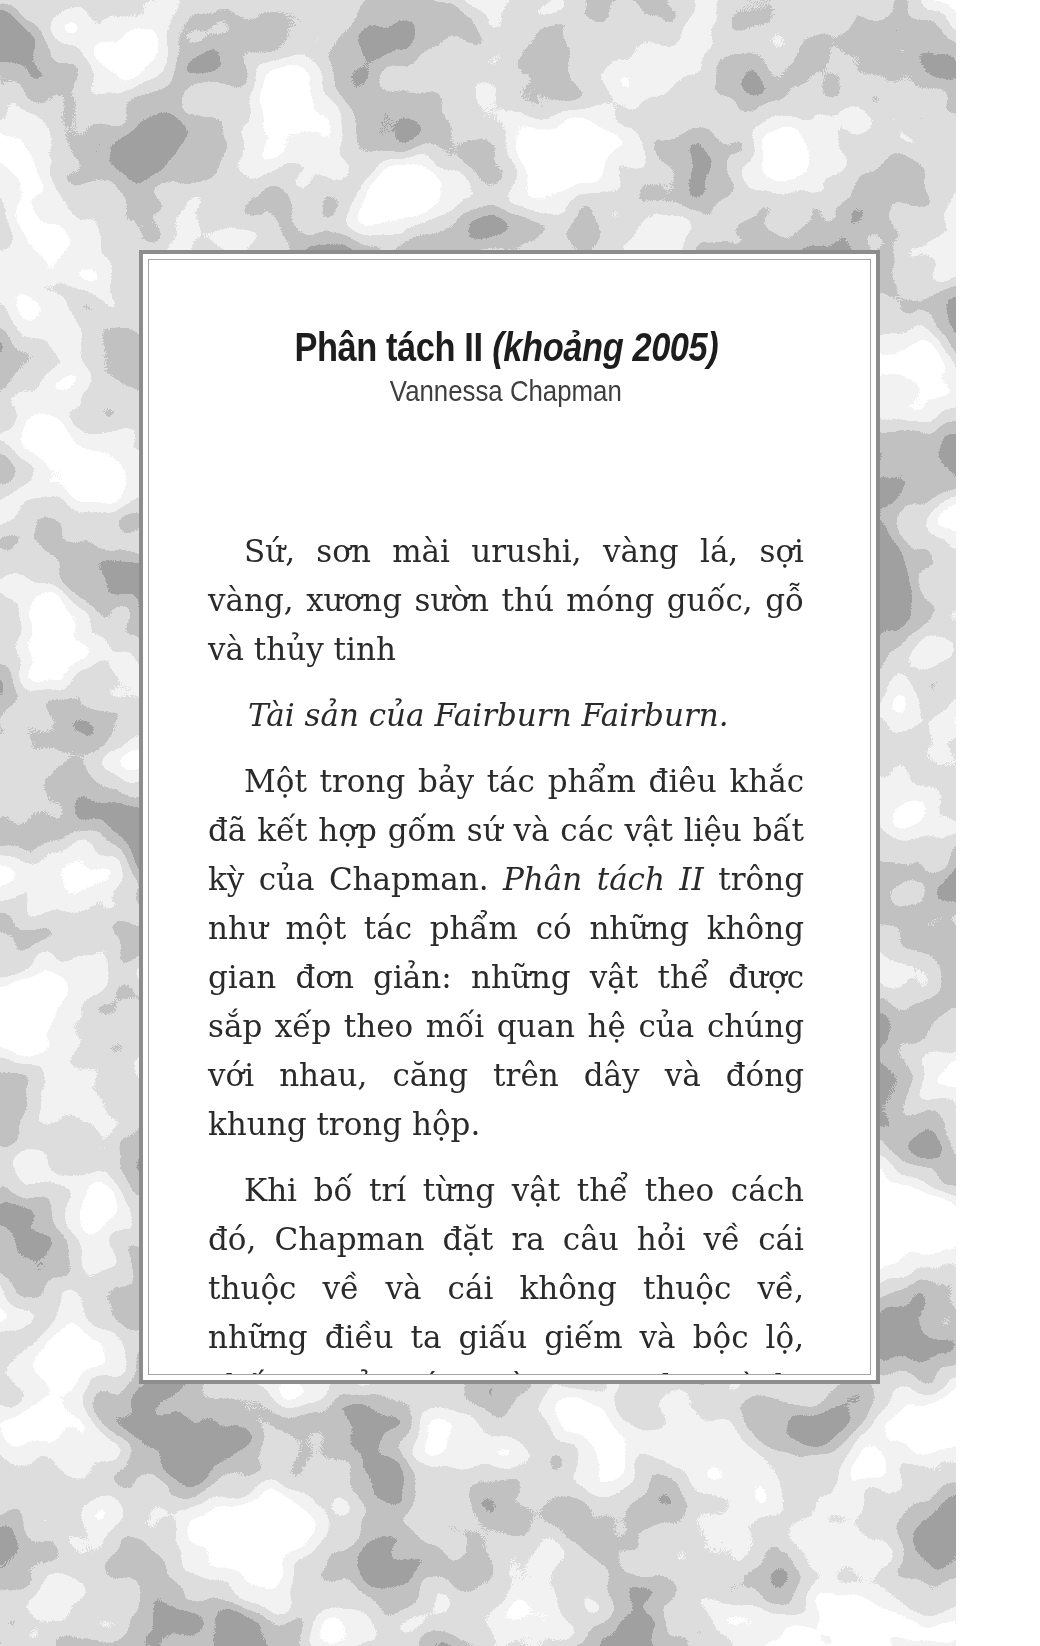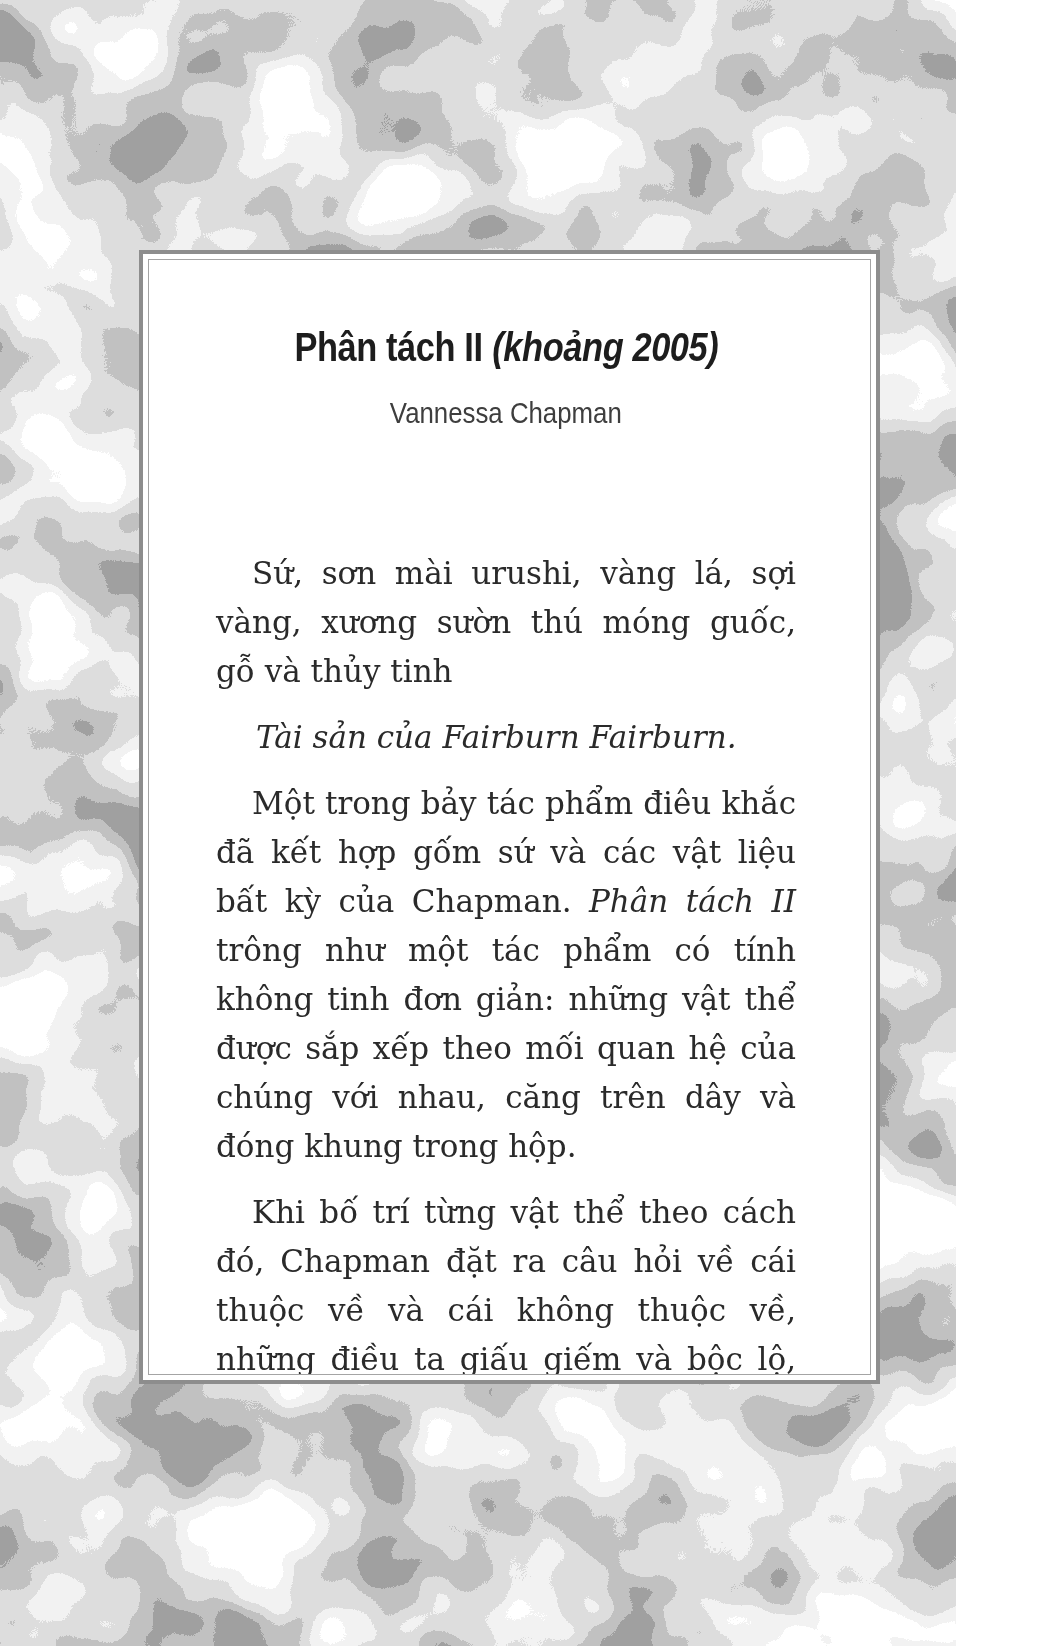--- a/index.html
+++ b/index.html
@@ -45,36 +45,36 @@
     color: var(--title-ink, #1d1d1d);
   }
   .squeeze {
     display: inline-block;
     transform: scaleX(0.84);
     transform-origin: 50% 60%;
     white-space: nowrap;
   }
   .title .year { font-style: italic; margin-left: 0.28em; }
   .artist {
-    margin-top: 24px;
+    margin-top: 2px;
     font-family: "Liberation Sans", sans-serif;
     font-weight: 400;
     font-size: 30px;
     line-height: 1.2;
     color: var(--artist-ink, #3e3e3e);
     text-align: center;
   }
   .squeeze2 {
     display: inline-block;
     transform: scaleX(0.86);
     transform-origin: 50% 60%;
     white-space: nowrap;
   }
   .body {
-    margin: 16px;
+    margin: 8px;
     font-size: 31px;
     line-height: 49px;
     color: var(--ink, #2a2a2a);
     text-align: justify;
     text-indent: 36px;
   }
   .materials { margin-top: 118px; }
   .credit {
     font-style: italic;
     text-align: left;
@@ -115,20 +115,20 @@
 
       <header class="head">
         <h1 class="title"><span class="squeeze"><span>Phân tách II</span><em class="year">(khoảng 2005)</em></span></h1>
         <div class="artist"><span class="squeeze2">Vannessa Chapman</span></div>
       </header>
 
       <p class="body materials">Sứ, sơn mài urushi, vàng lá, sợi vàng, xương sườn thú móng guốc, gỗ và thủy tinh</p>
 
       <p class="body credit">Tài sản của Fairburn Fairburn.</p>
 
-      <p class="body para"><span>Một trong bảy tác phẩm điêu khắc đã kết hợp gốm sứ và các vật liệu bất kỳ của Chapman. </span><em class="workref">Phân tách II</em><span> trông như một tác phẩm có tính không tinh đơn giản: những vật thể được sắp xếp theo mối quan hệ của chúng với nhau, căng trên dây và đóng khung trong hộp.</span></p>
+      <p class="body para"><span>Một trong bảy tác phẩm điêu khắc đã kết hợp gốm sứ và các vật liệu bất kỳ của Chapman. </span><em class="workref">Phân tách II</em><span> trông như một tác phẩm có những không gian đơn giản: những vật thể được sắp xếp theo mối quan hệ của chúng với nhau, căng trên dây và đóng khung trong hộp.</span></p>
 
       <p class="body para">Khi bố trí từng vật thể theo cách đó, Chapman đặt ra câu hỏi về cái thuộc về và cái không thuộc về, những điều ta giấu giếm và bộc lộ, chốn ta tỏa sáng và nơi ta thu mình, về những gì ta tạo ra, những gì bị bỏ lại phía sau.</p>
 
     </div>
   </section>
 
 </div>
 
 </body></html>

